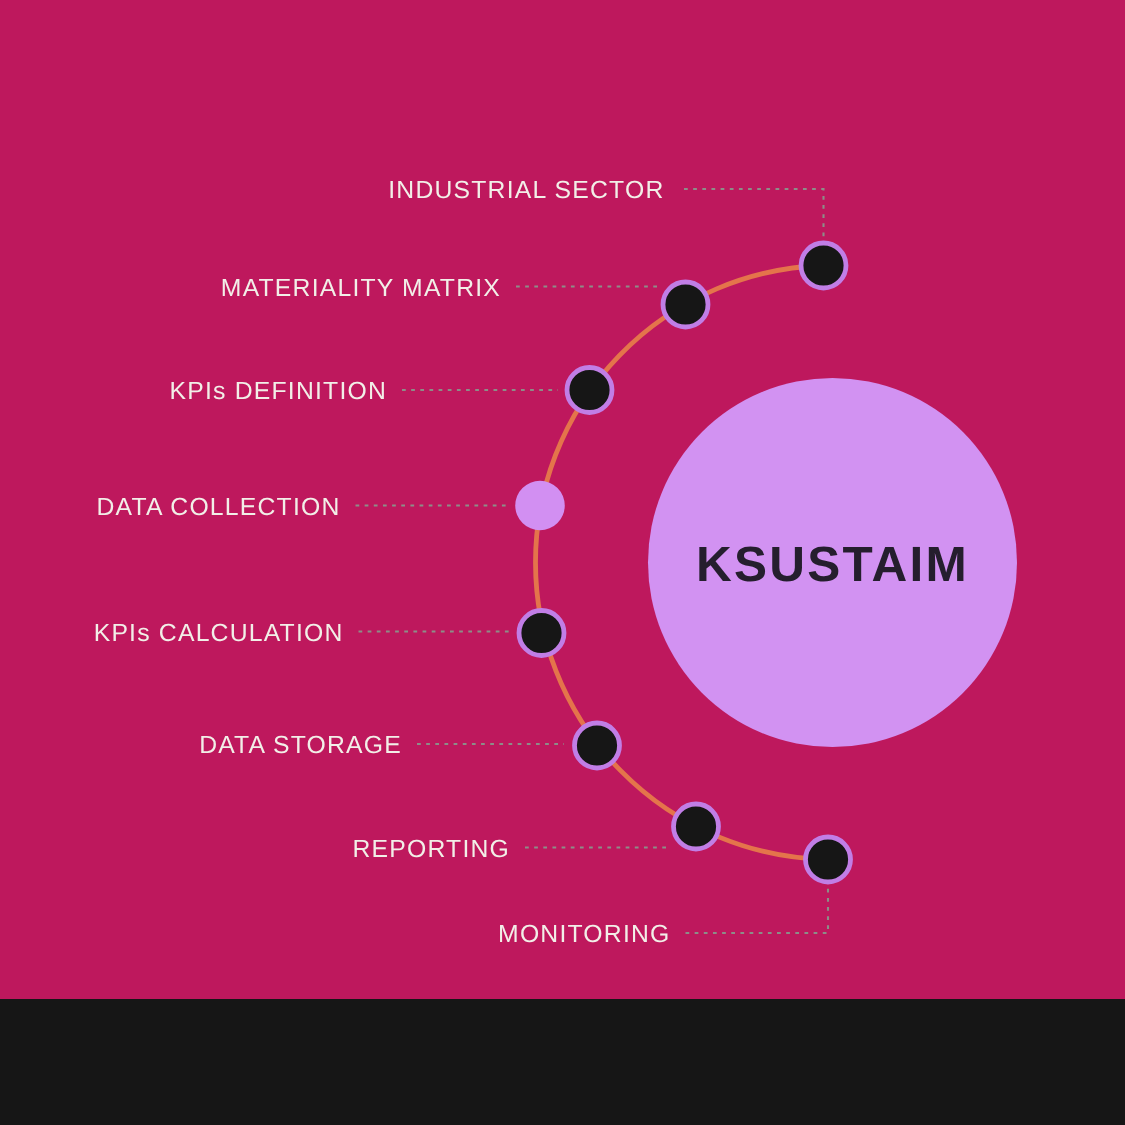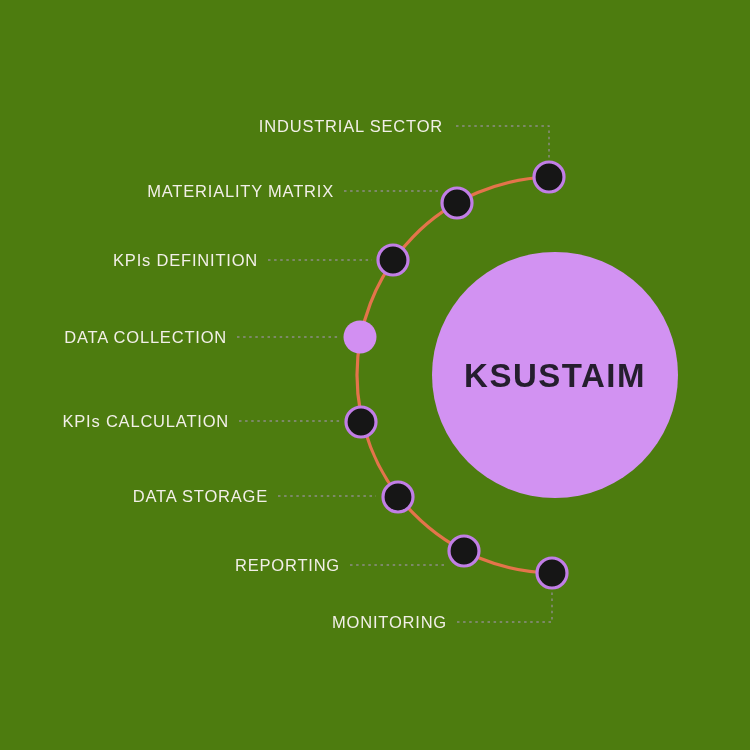--- a/index.html
+++ b/index.html
@@ -3,22 +3,22 @@
 <meta charset="utf-8">
 <style>
   html, body {
     margin: 0;
     padding: 0;
     background: #161616;
   }
   .stage {
     position: relative;
     width: 750px;
-    height: 750px;
-    background: #4d7c0f;
+    height: 666px;
+    background: #be185d;
     overflow: hidden;
     font-family: "Liberation Sans", sans-serif;
   }
   svg { display: block; }
 
   .arc-path {
     fill: none;
     stroke: #e4744b;
     stroke-width: 3.2;
     stroke-linecap: round;

